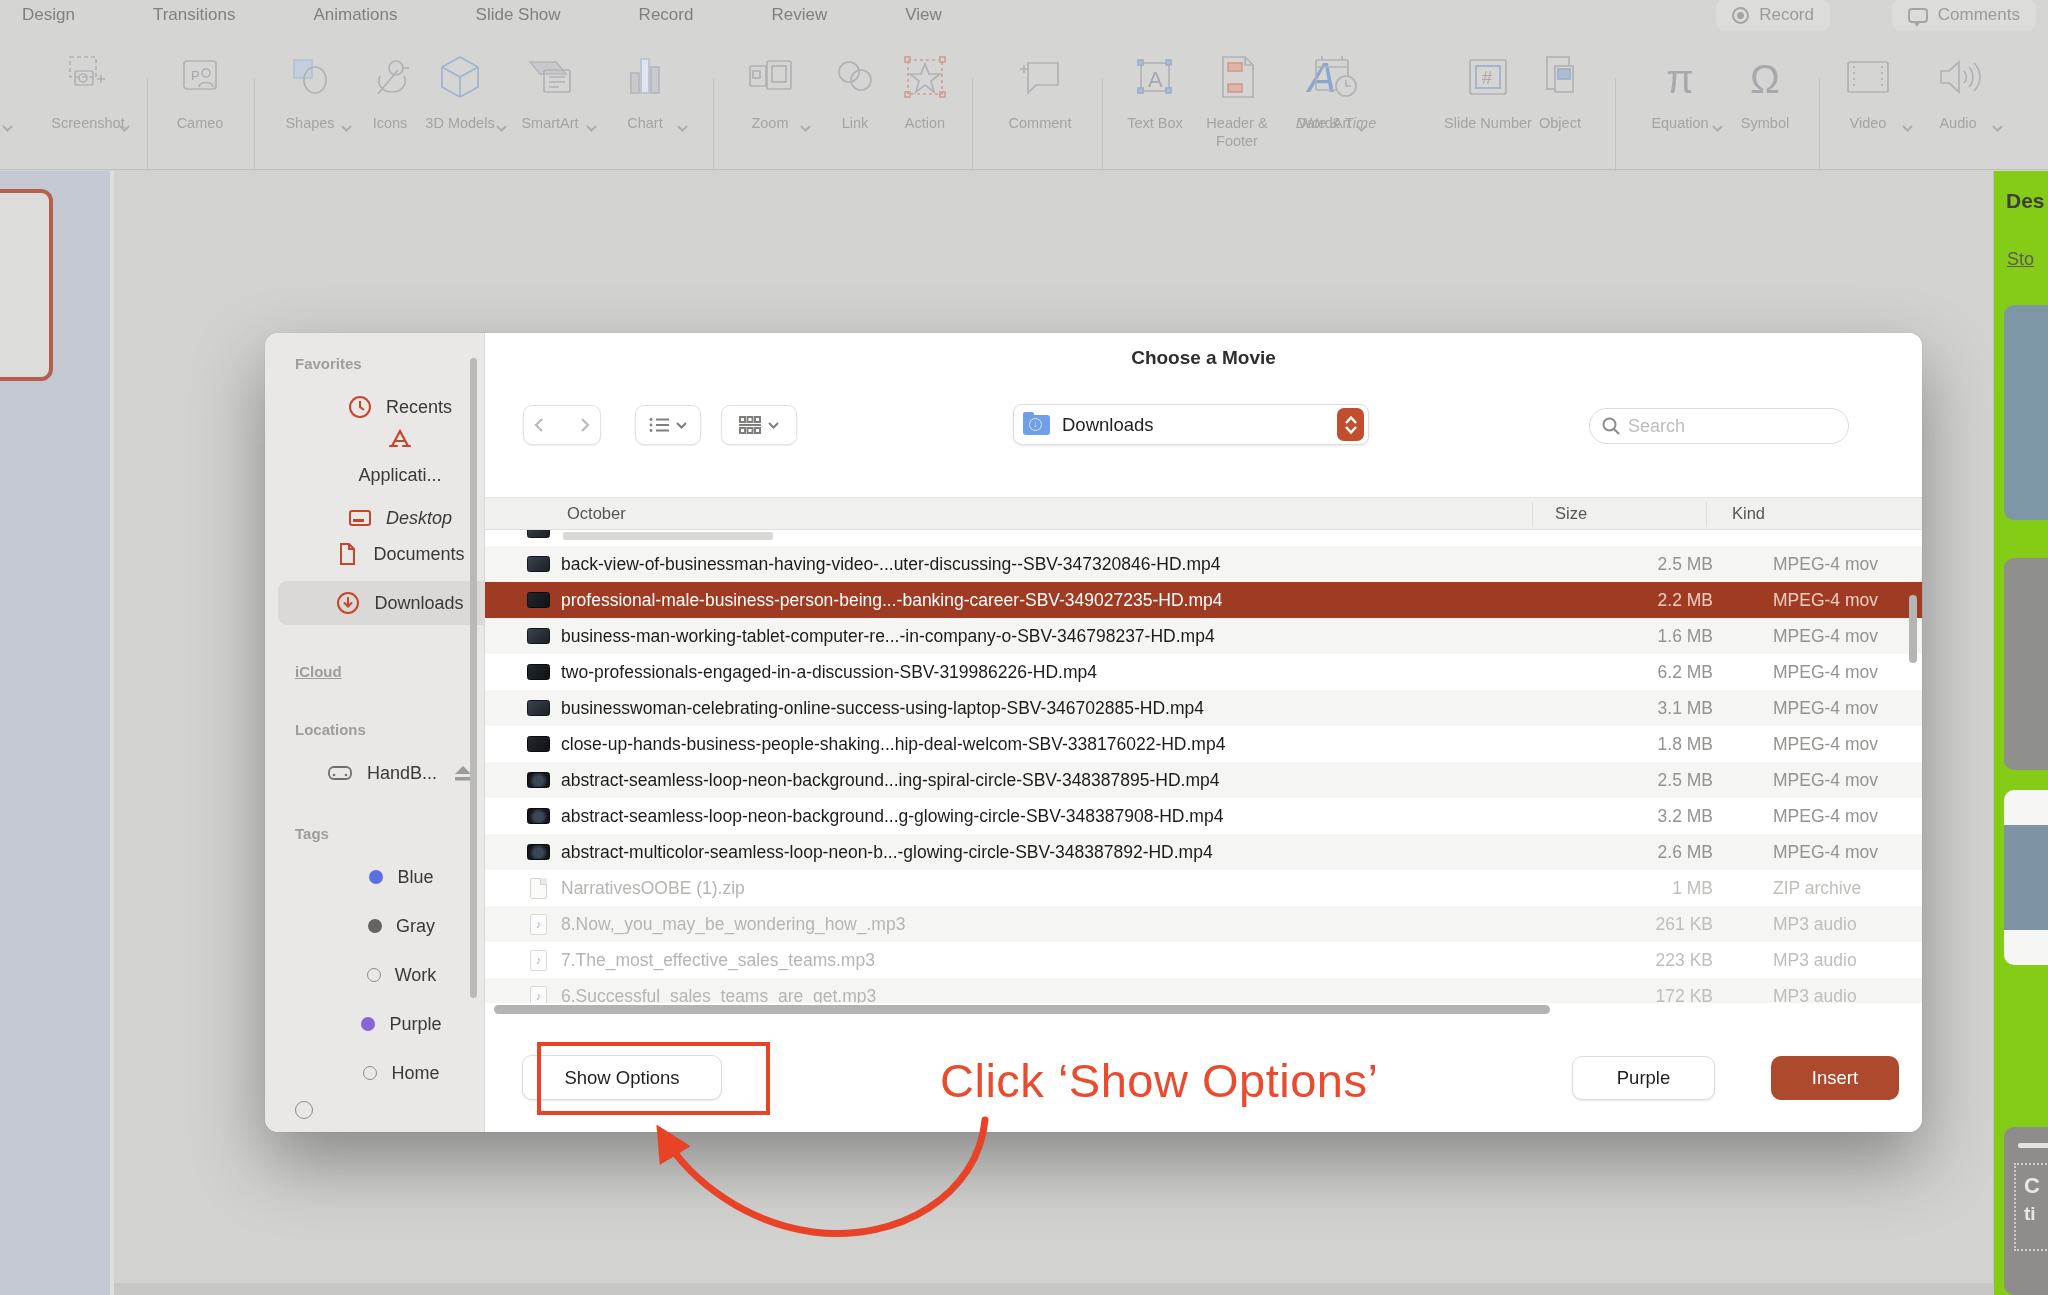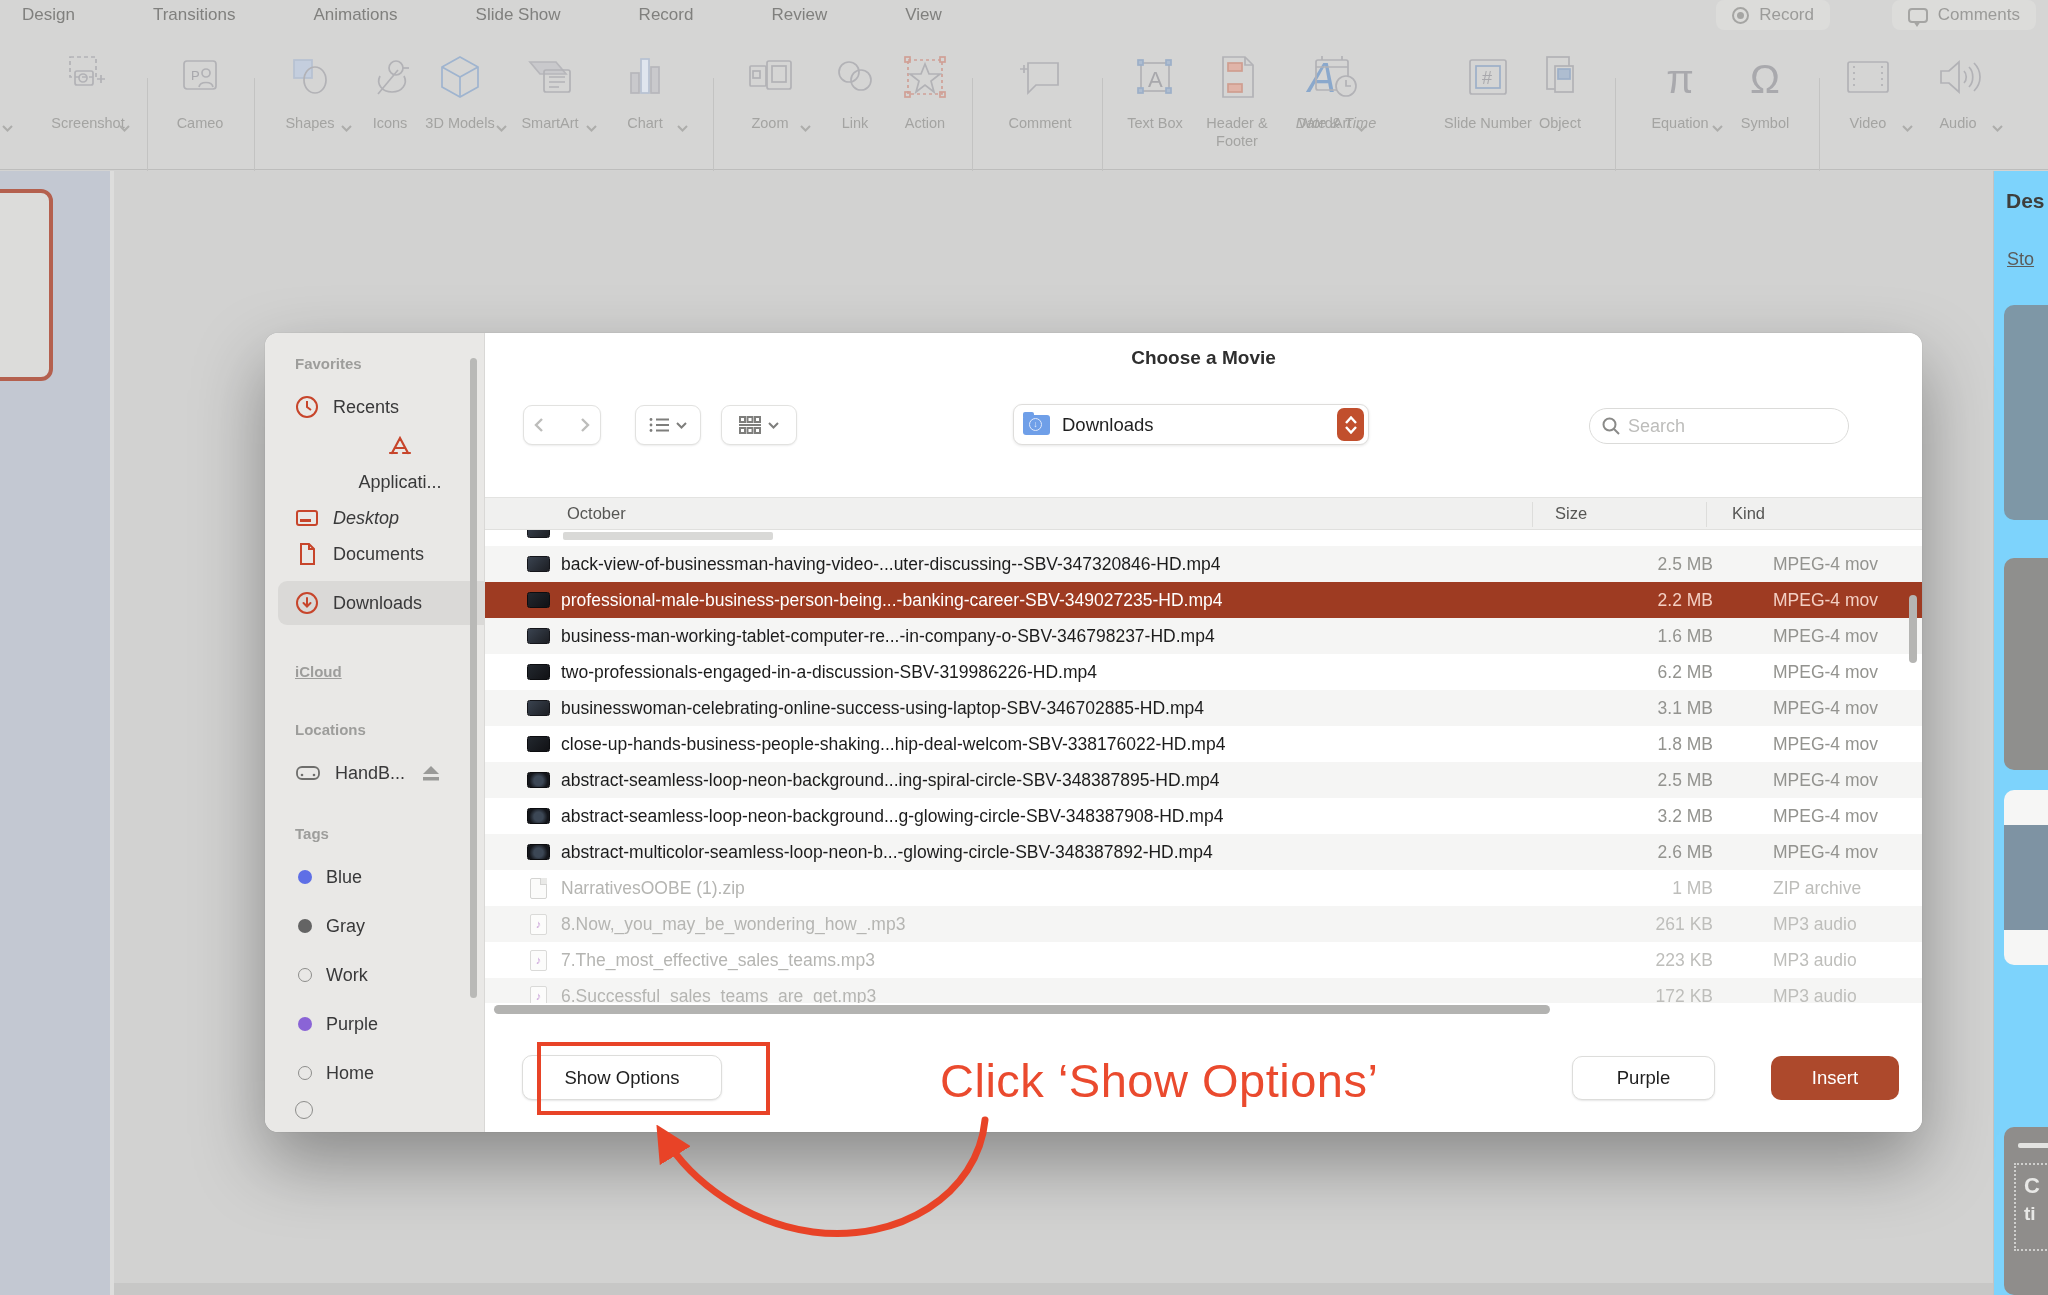--- a/index.html
+++ b/index.html
@@ -32,39 +32,39 @@
   
   .slidepanel { position:absolute; left:0; top:171px; width:110px; height:1124px; background:#c3c8d2; }
   .slide-thumb { position:absolute; left:-28px; top:18px; width:81px; height:192px; background:#dcdcda; border:4px solid #b4604e; border-radius:12px; }
   .panel-gap { position:absolute; left:110px; top:171px; width:4px; height:1124px; background:#dddddc; }
 
   
   .canvas { position:absolute; left:114px; top:171px; width:1879px; height:1124px; background:#d2d2d1; }
   .bottomstrip { position:absolute; left:0; bottom:0; width:100%; height:12px; background:#c7c7c6; }
 
   
-  .designer { position:absolute; left:1993px; top:171px; width:55px; height:1124px; background:#7dd3fc; border-left:1px solid #c3c3c2; }
+  .designer { position:absolute; left:1993px; top:171px; width:55px; height:1124px; background:#84cc16; border-left:1px solid #c3c3c2; }
   .des-title { position:absolute; left:12px; top:18px; font-size:21px; font-weight:700; color:#3e3e3c; white-space:nowrap; }
   .des-link { position:absolute; left:13px; top:78px; font-size:18px; color:#5b5b59; text-decoration:underline; white-space:nowrap; }
   .des-thumb { position:absolute; left:10px; width:60px; border-radius:10px; }
   .des-t1 { top:134px; height:215px; background:#7e97a6; }
   .des-t2 { top:387px; height:212px; background:#8f8f8d; }
   .des-t3 { top:619px; height:175px; background:#f6f6f5; }
   .des-t3 .inner { position:absolute; left:0; top:35px; width:100%; height:105px; background:#7e93a3; }
   .des-t4 { top:956px; height:168px; background:#8f8d8b; color:#e8e8e6; }
   .des-t4 .dash { position:absolute; left:14px; top:16px; width:34px; height:5px; background:#e3e3e1; border-radius:2px; }
   .des-t4 .dotbox { position:absolute; left:10px; top:36px; width:60px; height:88px; border:2px dotted #cfcfcd; padding:8px 0 0 8px; }
   .des-t4 .c1 { font-size:22px; font-weight:700; }
   .des-t4 .c2 { font-size:19px; font-weight:700; margin-top:4px; }
 
   
   .dialog { position:absolute; left:265px; top:333px; width:1657px; height:799px; background:#ffffff; border-radius:13px; box-shadow:0 30px 70px rgba(0,0,0,.35), 0 0 1px rgba(0,0,0,.3); overflow:hidden; display:flex; }
   .dlg-sidebar { position:relative; width:220px; background:#e9e8e6; border-right:1px solid #d9d8d6; flex:none; }
   .sb-heading { position:absolute; left:30px; font-size:15px; font-weight:700; color:#9d9d9b; }
-  .sb-item { position:absolute; left:13px; width:227px; height:44px; border-radius:9px; display:flex; align-items:center; gap:14px; padding-left:17px; font-size:18px; color:#39393a; }
+  .sb-item { position:absolute; left:13px; width:227px; height:44px; border-radius:9px; display:flex; align-items:center; gap:14px; padding-left:17px; font-size:18px; color:#39393a;justify-content:center; }
   .sb-item.selected { background:#dad9d7; }
   .sb-item svg { flex:none; }
   .tagdot { width:14px; height:14px; border-radius:50%; flex:none; margin-left:3px; }
   .tagdot.hollow { background:transparent !important; border:1.5px solid #8d8d8b; }
   .eject { margin-left:2px; }
   .sb-scroll { position:absolute; right:7px; top:25px; width:7px; height:640px; border-radius:4px; background:#b9b9b7; }
   .sb-partial { position:absolute; left:30px; top:768px; width:18px; height:18px; border:1.6px solid #8d8d8b; border-radius:50%; }
 
   .dlg-main { position:relative; flex:1; background:#ffffff; }
   .dlg-title { position:absolute; left:0; top:14px; width:100%; text-align:center; font-size:19px; font-weight:600; color:#2e2e2e; }

